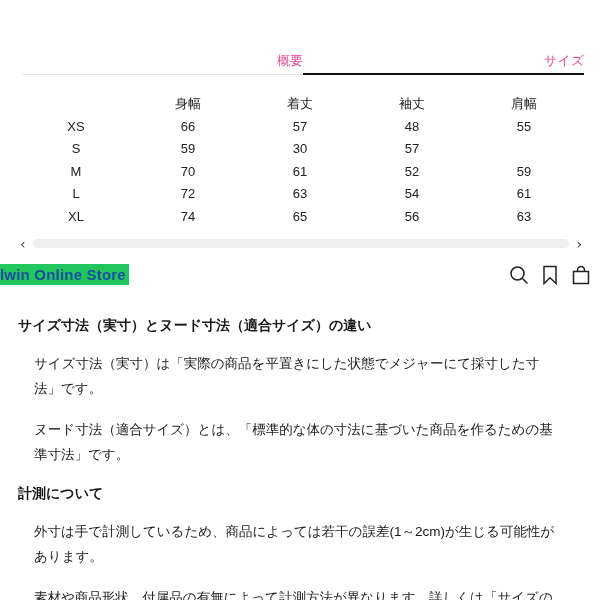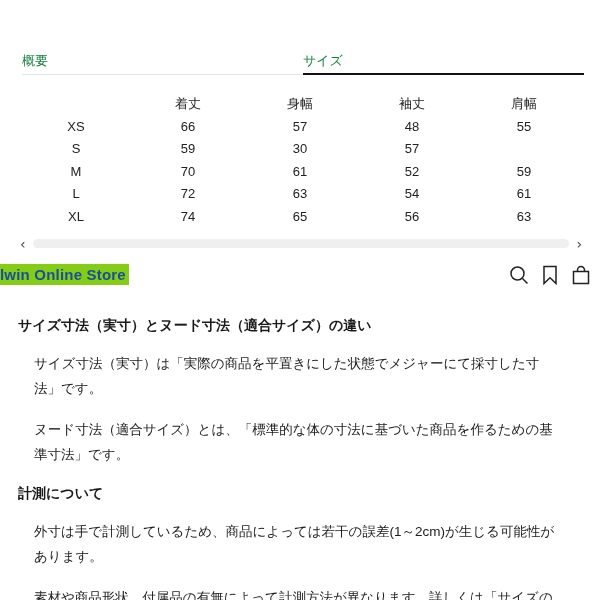--- a/index.html
+++ b/index.html
@@ -13,23 +13,23 @@
   }
   .page { width: 600px; height: 600px; position: relative; }
 
   
   .tabs {
     display: flex;
     margin: 52px 16px 0 22px;
   }
   .tab {
     flex: 1;
-    text-align: left;
+    text-align: right;
     font-size: 13px;
-    color: #15803d;
+    color: #ec4899;
     padding-bottom: 3px;
     border-bottom: 1px solid #e4e4e4;
     cursor: pointer;
   }
   .tab.active {
     border-bottom: 2px solid #111;
     margin-bottom: -0.5px;
   }
 
   
@@ -68,21 +68,21 @@
     display: flex;
     align-items: center;
     justify-content: space-between;
     padding-right: 8px;
   }
   .store-name {
     font-size: 15px;
     font-weight: bold;
     letter-spacing: 0.2px;
     color: #174f9c;
-    background: #84cc16;
+    background: #22c55e;
     padding: 2px 3px 2px 0;
     cursor: pointer;
     white-space: nowrap;
   }
   .header-icons { display: flex; gap: 9px; align-items: center; }
   .hicon { width: 22px; height: 22px; display: block; cursor: pointer; }
   .hicon svg { display: block; }
 
   
   .content { padding: 25px 18px 0 18px; }
@@ -106,22 +106,22 @@
 <div class="page">
 
   <div class="tabs">
     <div class="tab">概要</div>
     <div class="tab active">サイズ</div>
   </div>
 
   <div class="size-table">
     <div class="trow header">
       <div class="tcell"></div>
+      <div class="tcell">身幅</div>
       <div class="tcell">着丈</div>
-      <div class="tcell">身幅</div>
       <div class="tcell">袖丈</div>
       <div class="tcell">肩幅</div>
     </div>
     <div class="trow">
       <div class="tcell">XS</div>
       <div class="tcell">66</div>
       <div class="tcell">57</div>
       <div class="tcell">48</div>
       <div class="tcell">55</div>
     </div>

